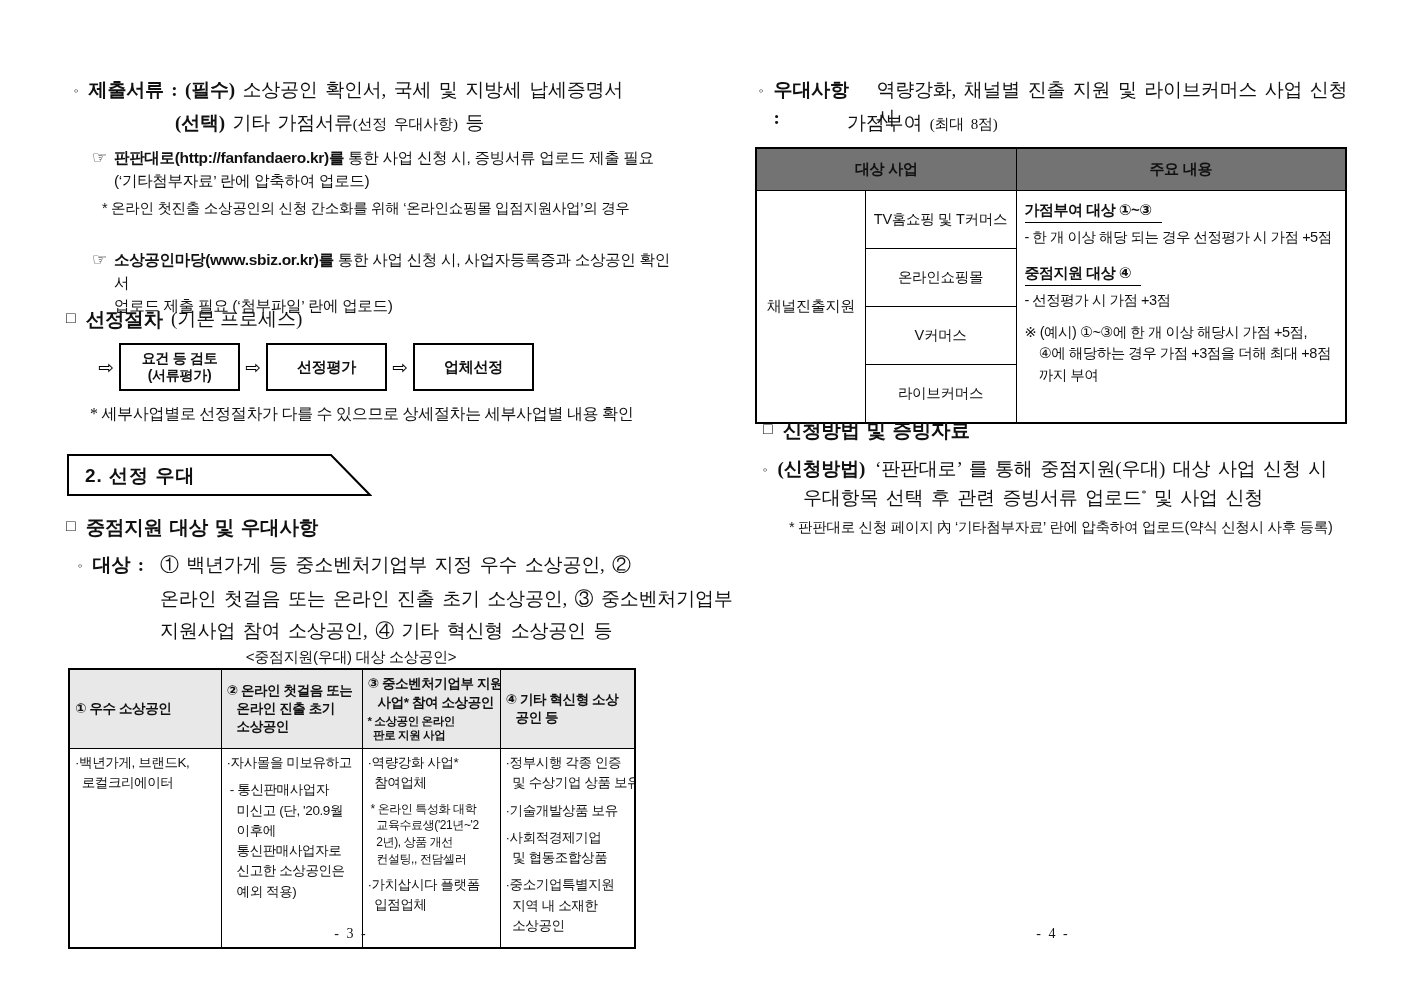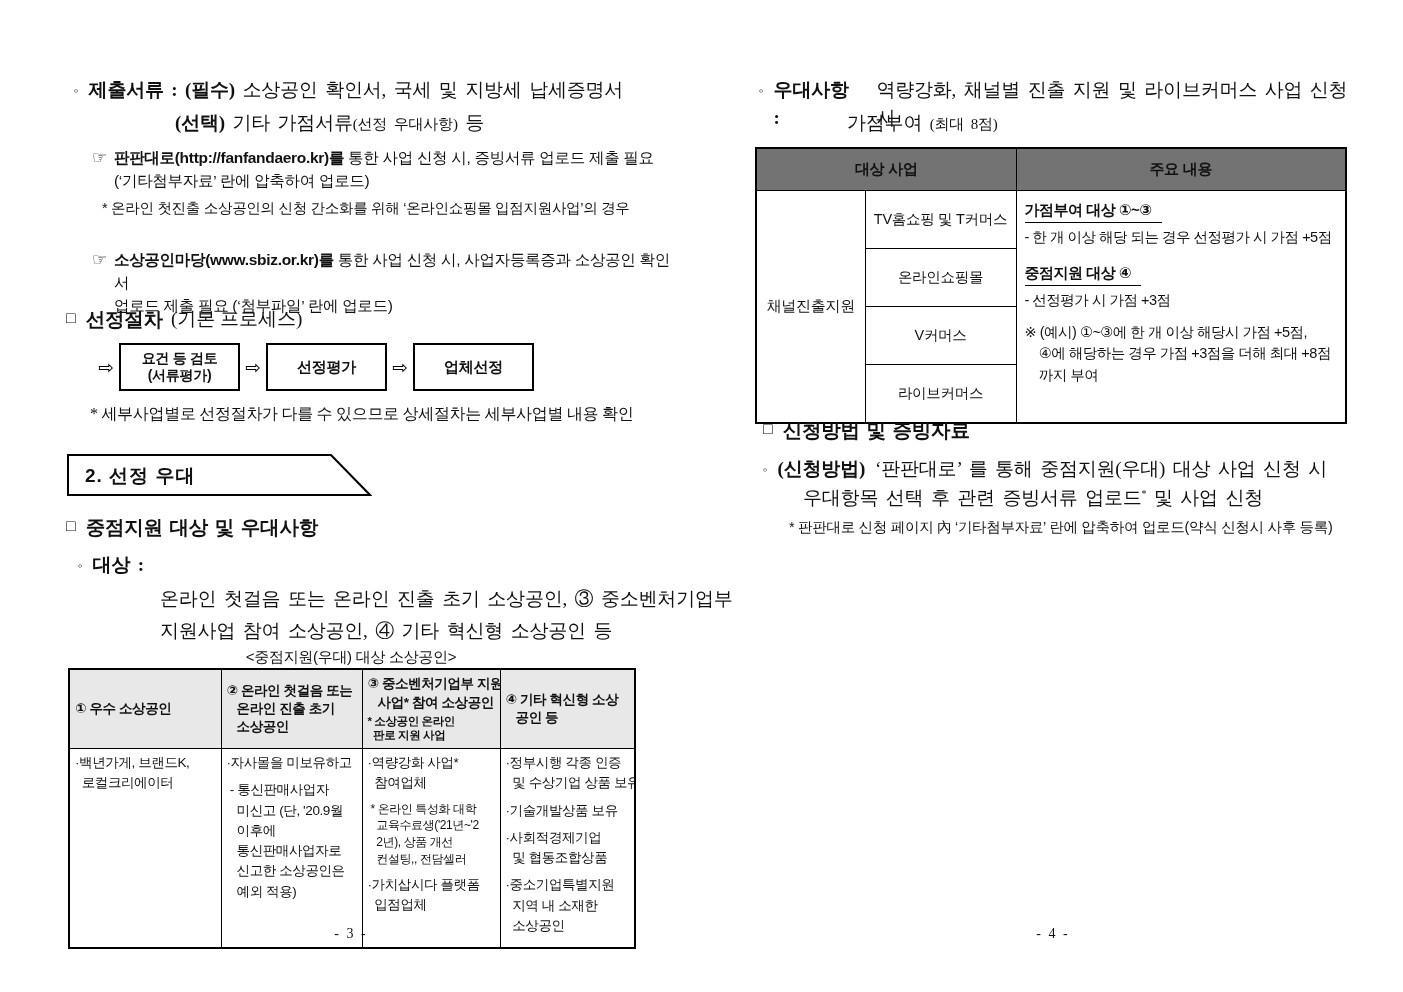--- a/index.html
+++ b/index.html
@@ -129,20 +129,21 @@
   </div>
 
   <div class="abs row" style="top:514px;left:6px;">
     <span class="sq serif">□</span>
     <span class="h-blk serif">중점지원 대상 및 우대사항</span>
   </div>
 
   <div class="abs row" style="top:551px;left:18px;width:604px;">
     <span class="bullet-circ serif">◦</span>
     <span class="body-line serif b" style="margin-right:16px;">대상 :</span>
+    <span class="body-line serif">① 백년가게 등 중소벤처기업부 지정 우수 소상공인, ②</span>
   </div>
   <div class="abs body-line serif pre" style="top:583px;left:100px;line-height:32px;">온라인 첫걸음 또는 온라인 진출 초기 소상공인, ③ 중소벤처기업부
 지원사업 참여 소상공인, ④ 기타 혁신형 소상공인 등</div>
 
   <div class="abs gothic caption" style="top:648px;left:8px;width:566px;text-align:center;">&lt;중점지원(우대) 대상 소상공인&gt;</div>
 
   <table class="doc t3 gothic abs" style="top:668px;left:8px;">
     <colgroup>
         <col style="width:152px">
         <col style="width:141px">

